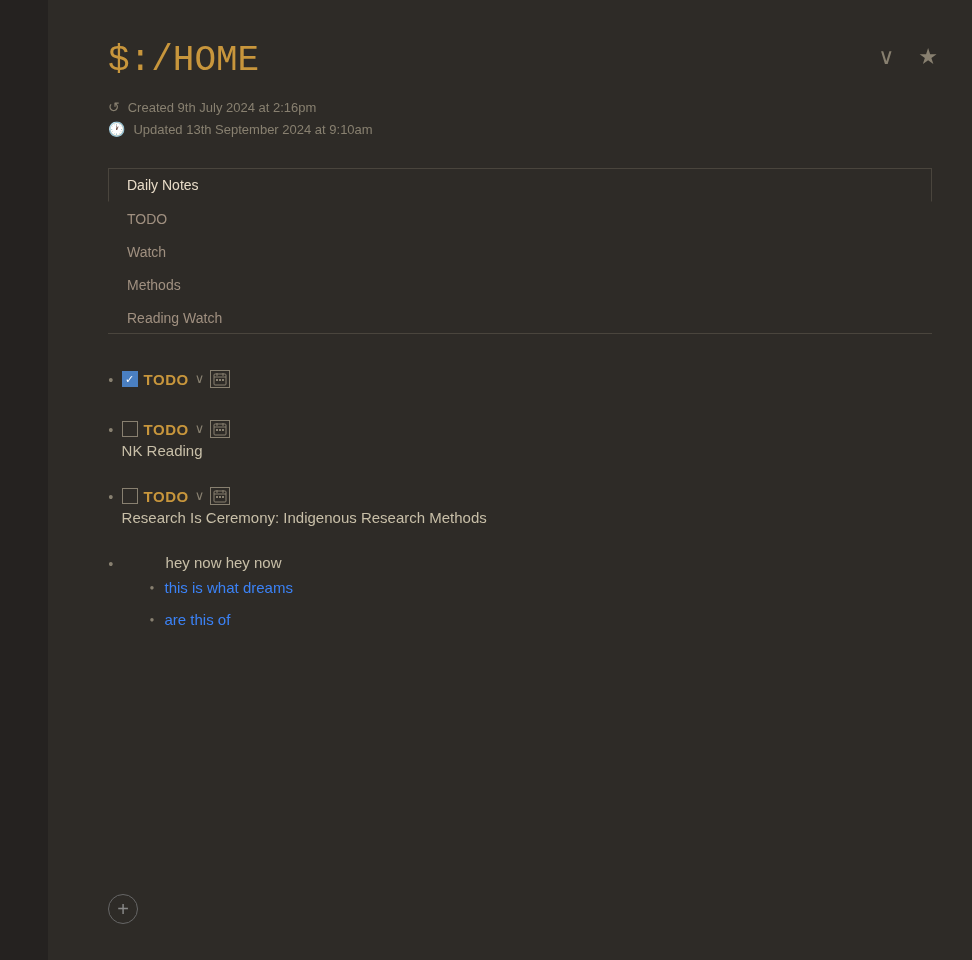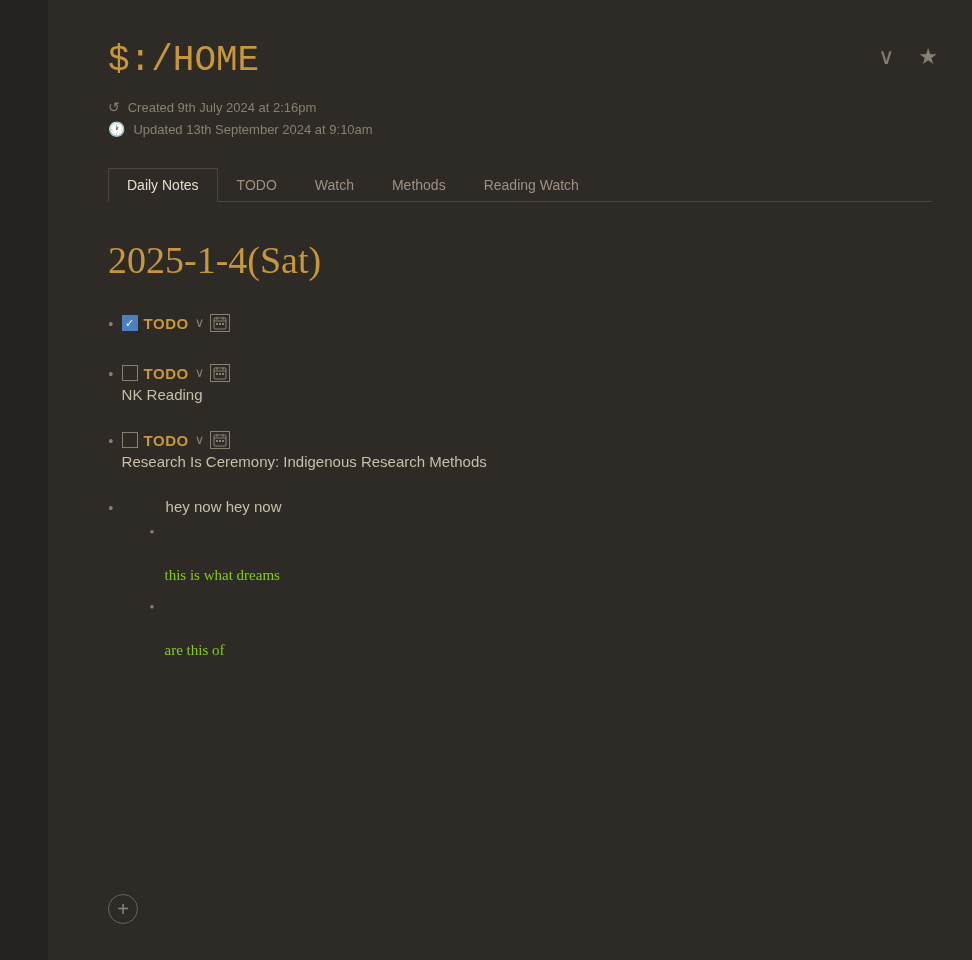--- a/index.html
+++ b/index.html
@@ -74,20 +74,21 @@
       font-size: 22px;
       padding: 4px;
     }
 
     .tabs-bar {
       display: flex;
       gap: 0;
       border-bottom: 1px solid #4a453d;
       margin-bottom: 36px;
       margin-top: 30px;
+      flex-direction: column;
     }
 
     .tab {
       padding: 8px 18px;
       font-size: 14px;
       font-family: Arial, sans-serif;
       cursor: pointer;
       color: #a09080;
       background: none;
       border: 1px solid transparent;
@@ -237,24 +238,23 @@
 
     .sub-bullet {
       color: #888070;
       font-size: 14px;
       margin-right: 10px;
       margin-top: 2px;
       flex-shrink: 0;
     }
 
     .sub-note-text {
-      color: #84cc16;
+      color: #3b82f6;
       font-size: 15px;
-      font-family: Liberation Serif, serif;
-      margin-top: 44px;
+      font-family: Liberation Sans, sans-serif;
     }
 
     .add-button {
       position: absolute;
       bottom: 36px;
       left: 60px;
       width: 30px;
       height: 30px;
       border-radius: 50%;
       border: 1px solid #666;
@@ -293,21 +293,20 @@
   </div>
 
   <div class="tabs-bar">
     <div class="tab active">Daily Notes</div>
     <div class="tab">TODO</div>
     <div class="tab">Watch</div>
     <div class="tab">Methods</div>
     <div class="tab">Reading Watch</div>
   </div>
 
-  <div class="date-heading">2025-1-4(Sat)</div>
 
   <ul class="notes-list">
 
     <li class="note-item">
       <span class="bullet-dot">•</span>
       <div class="note-item-content">
         <div class="todo-row">
           <div class="todo-checkbox checked"></div>
           <span class="todo-label">TODO</span>
           <span class="todo-chevron">∨</span>

